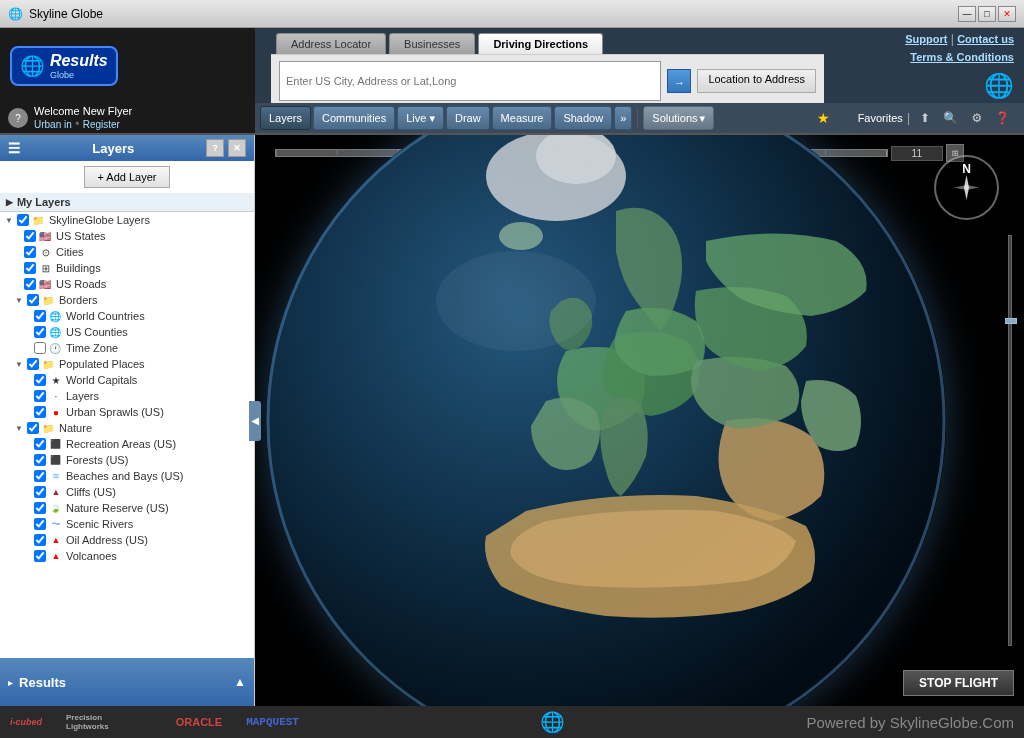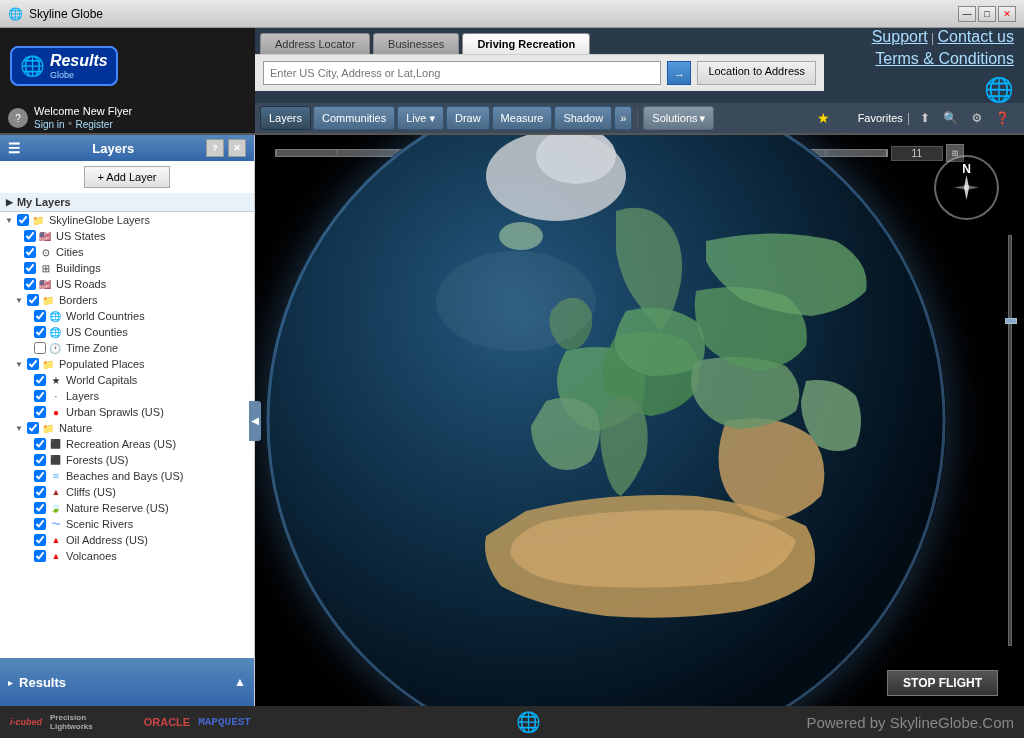--- a/index.html
+++ b/index.html
@@ -53,20 +53,21 @@
       align-items: center;
       gap: 5px;
     }
     .logo-text { color: #fff; font-size: 16px; font-weight: bold; font-style: italic; }
     .logo-sub { color: #aaddff; font-size: 9px; }
 
     #nav-area {
       flex: 1;
       display: flex;
       flex-direction: column;
+      margin-left: 16px;
     }
     #nav-tabs {
       display: flex;
       align-items: flex-end;
       padding: 5px 5px 0 5px;
       gap: 3px;
       background: #2a3a4a;
     }
     .nav-tab {
       padding: 4px 14px;
@@ -119,21 +120,21 @@
     #right-links {
       width: 200px;
       background: #2a3a4a;
       display: flex;
       flex-direction: column;
       align-items: flex-end;
       justify-content: center;
       padding: 5px 10px;
       gap: 4px;
     }
-    #right-links a { color: #aaddff; font-size: 16px; text-decoration: underline; cursor: pointer; }
+    #right-links a { color: #aaddff; font-size: 11px; text-decoration: underline; cursor: pointer; font-weight: bold; }
 
     
     #second-bar {
       height: 32px;
       background: #3a4a5a;
       display: flex;
       align-items: center;
       border-bottom: 2px solid #555;
     }
     #second-bar-left {
@@ -307,21 +308,21 @@
       height: 32px;
       background: #2a2a2a;
       display: flex;
       align-items: center;
       justify-content: space-between;
       padding: 0 10px;
     }
     #partner-logos {
       display: flex;
       align-items: center;
-      gap: 8px;
+      gap: 24px;
     }
     .partner-logo { color: #aaa; font-size: 9px; font-weight: bold; }
 
     #powered-by {
       color: #888;
       font-size: 15px;
     }
 
     
     #globe-view {
@@ -453,21 +454,21 @@
       width: 12px;
       height: 6px;
       background: #88aacc;
       border: 1px solid #aabbcc;
     }
 
     
     #stop-flight-btn {
       position: absolute;
       bottom: 10px;
-      right: 26px;
+      right: 10px;
       padding: 5px 15px;
       background: linear-gradient(to bottom, #555, #333);
       border: 1px solid #777;
       color: white;
       font-size: 12px;
       cursor: pointer;
       font-weight: bold;
     }
 
     
@@ -526,24 +527,24 @@
           <div class="logo-text">Results</div>
           <div class="logo-sub">Globe</div>
         </div>
       </div>
     </div>
 
     <div id="nav-area">
       <div id="nav-tabs">
         <div class="nav-tab">Address Locator</div>
         <div class="nav-tab">Businesses</div>
-        <div class="nav-tab active">Driving Recreation</div>
+        <div class="nav-tab active">Driving Directions</div>
       </div>
       <div id="search-area">
-        <input type="text" id="search-input" class="search-input" style="flex: 1 1 0%; height: 24px; padding: 2px 6px; border: 1px solid rgb(153, 153, 153); font-size: 11px; color: rgb(136, 136, 136);" placeholder="Enter US City, Address or Lat,Long">
+        <input type="text" id="search-input" class="search-input" style="flex: 1 1 0%; height: 40px; padding: 2px 6px; border: 1px solid rgb(153, 153, 153); font-size: 11px; color: rgb(136, 136, 136);" placeholder="Enter US City, Address or Lat,Long">
         <div class="search-go-btn">→</div>
         <div class="loc-btn">Location to Address</div>
       </div>
     </div>
 
     <div id="right-links">
       <div>
         <a>Support</a>
         <span style="color:#aaa;"> | </span>
         <a>Contact us</a>
@@ -556,21 +557,21 @@
       </div>
     </div>
   </div>
 
   <div id="second-bar">
     <div id="second-bar-left">
       <div class="user-icon">?</div>
       <div>
         <div class="welcome-text">Welcome New Flyer</div>
         <div>
-          <a class="signin-text">Sign in</a>
+          <a class="signin-text">Urban in</a>
           <span style="color:#666;"> • </span>
           <a class="signin-text">Register</a>
         </div>
       </div>
     </div>
     <div id="second-bar-right">
       <div class="tool-btn active">Layers</div>
       <div class="tool-btn">Communities</div>
       <div class="tool-btn">
         <span>Live</span>

